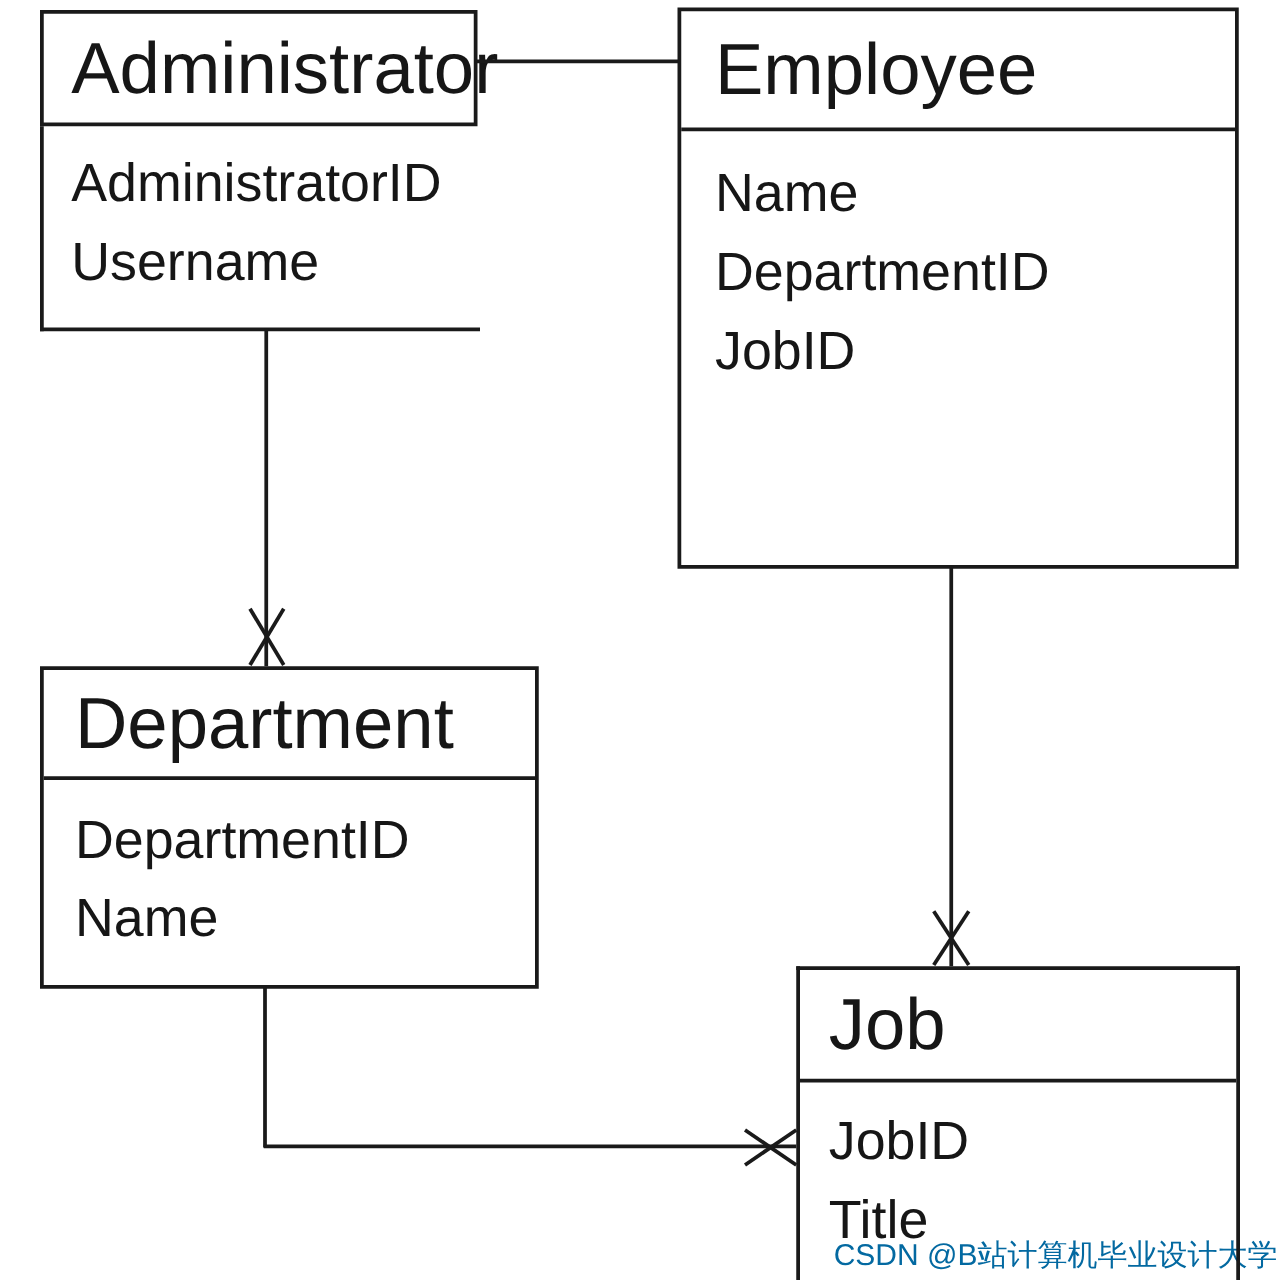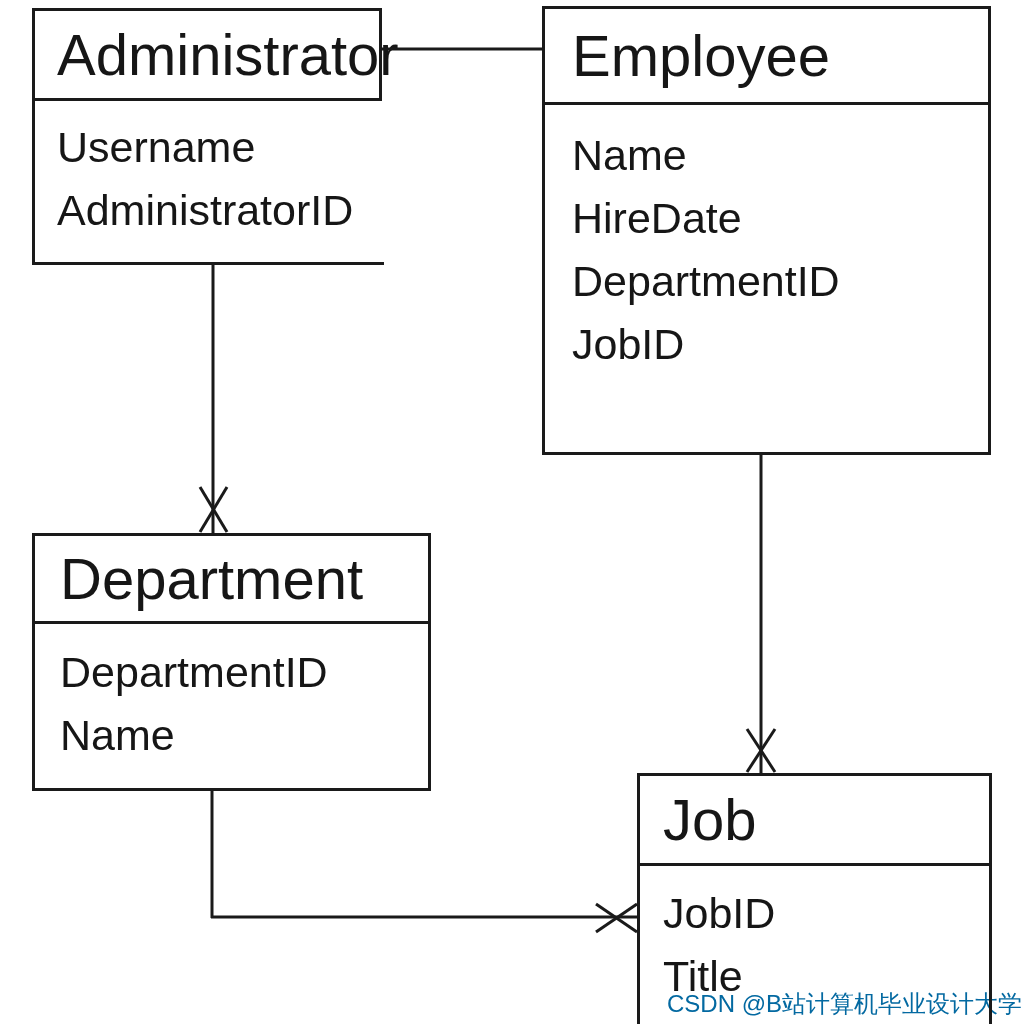--- a/index.html
+++ b/index.html
@@ -95,31 +95,30 @@
 <body>
 
 <div class="stage">
 
   <div class="abs" id="watermark">CSDN @B站计算机毕业设计大学</div>
 
   <div class="abs ent-header" id="admin-header">
     <span>Administrator</span>
   </div>
   <div class="abs ent-attrs" id="admin-attrs">
+    <div class="attr">AdministratorID</div>
     <div class="attr">Username</div>
-    <div class="attr">AdministratorID</div>
   </div>
 
   <div class="abs ent-box" id="employee-box">
     <div class="ent-header inner">
       <span>Employee</span>
     </div>
     <div class="ent-attrs">
       <div class="attr">Name</div>
-      <div class="attr">HireDate</div>
       <div class="attr">DepartmentID</div>
       <div class="attr">JobID</div>
     </div>
   </div>
 
   <div class="abs ent-box" id="department-box">
     <div class="ent-header inner">
       <span>Department</span>
     </div>
     <div class="ent-attrs">

